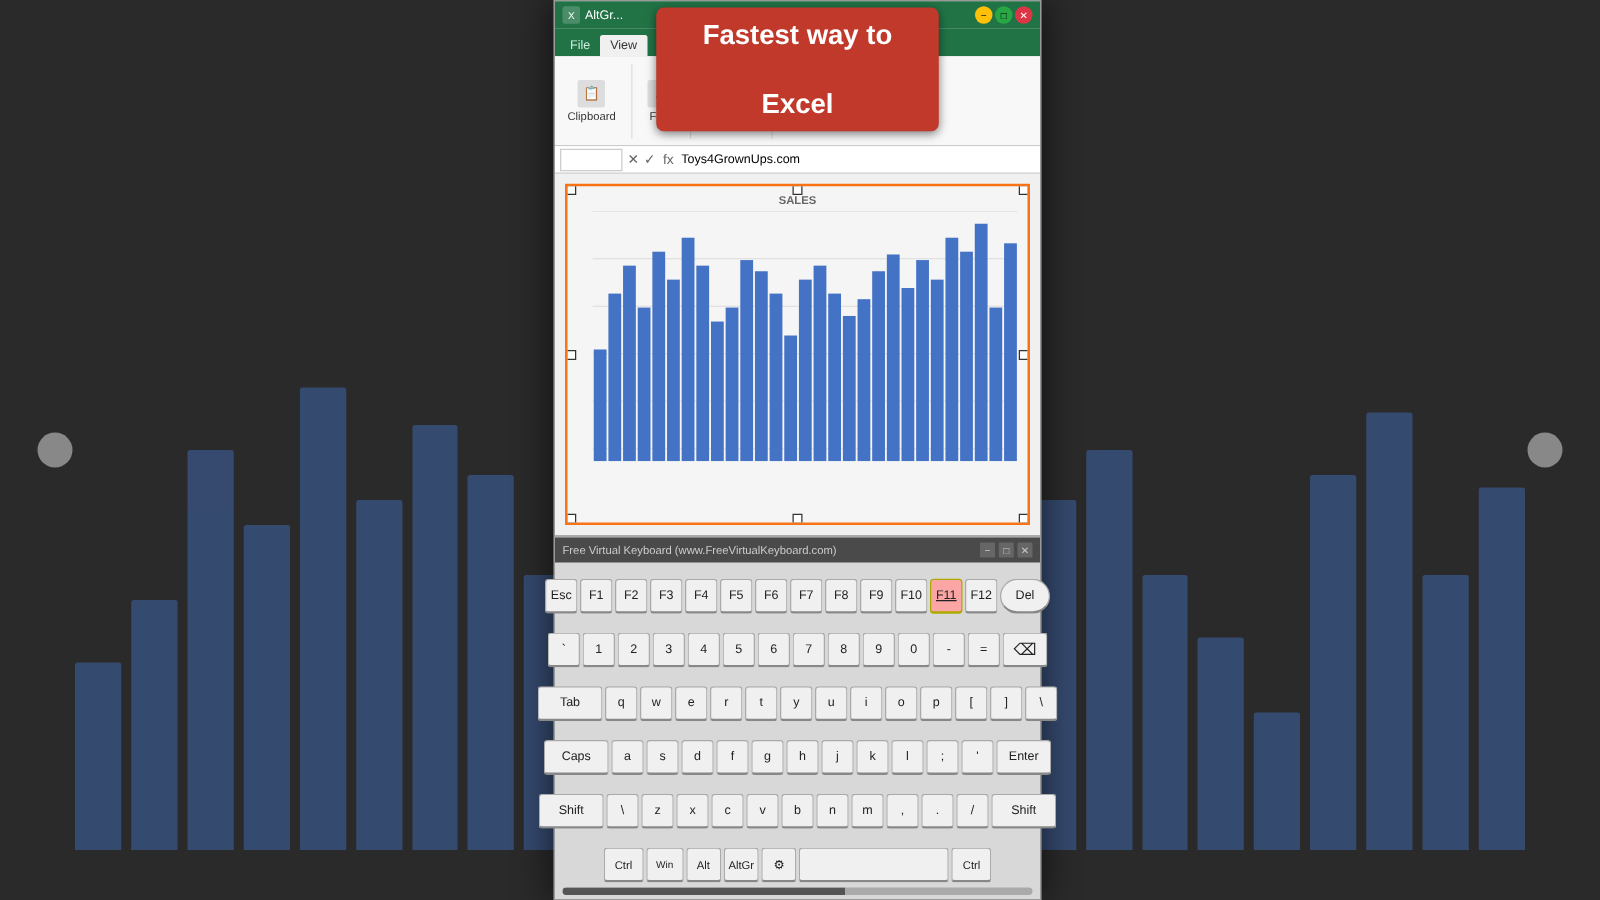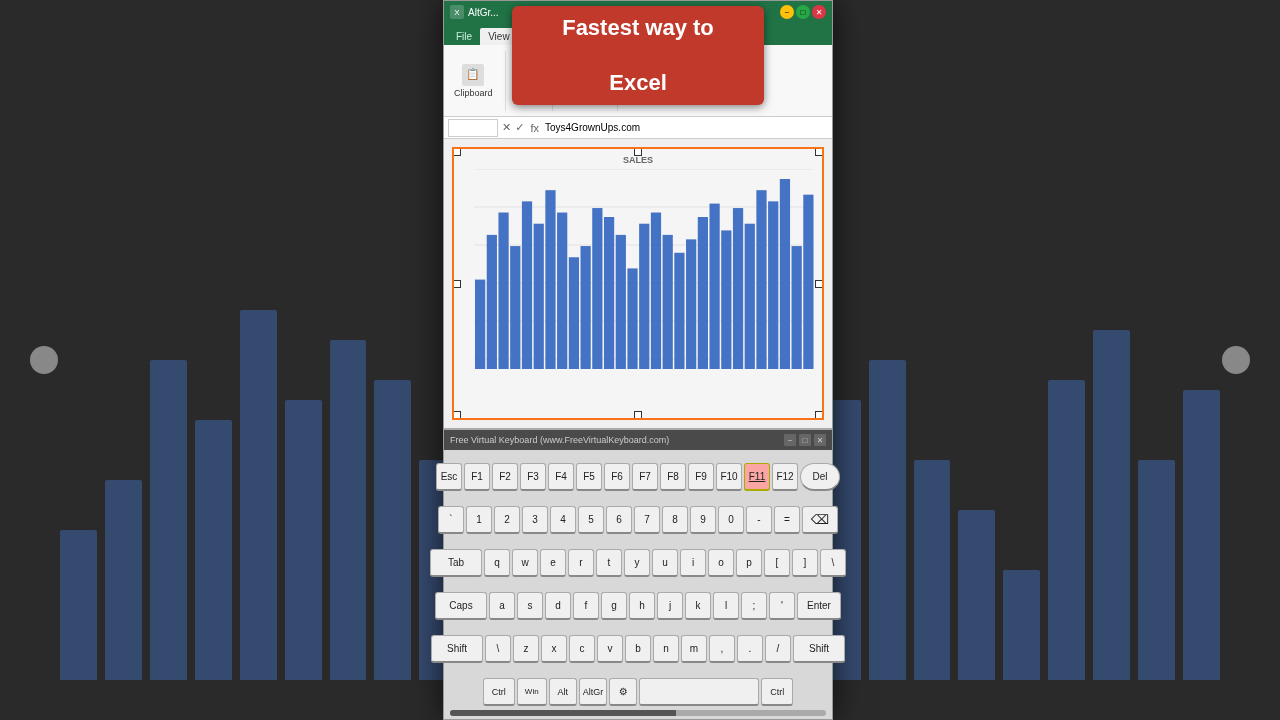--- a/index.html
+++ b/index.html
@@ -259,21 +259,21 @@
       color: white;
       font-size: 22px;
       font-weight: 900;
       padding: 8px 18px;
       border-radius: 6px;
       text-align: center;
       line-height: 1.25;
       z-index: 100;
       white-space: nowrap;
       box-shadow: 0 2px 8px rgba(0,0,0,0.5);
-      width: 252px;
+      width: 226px;
     }
 
     
     .chart-area {
       flex: 1;
       background: #f5f5f5;
       position: relative;
       margin: 8px;
       border: 2px solid #f97316;
       overflow: hidden;

